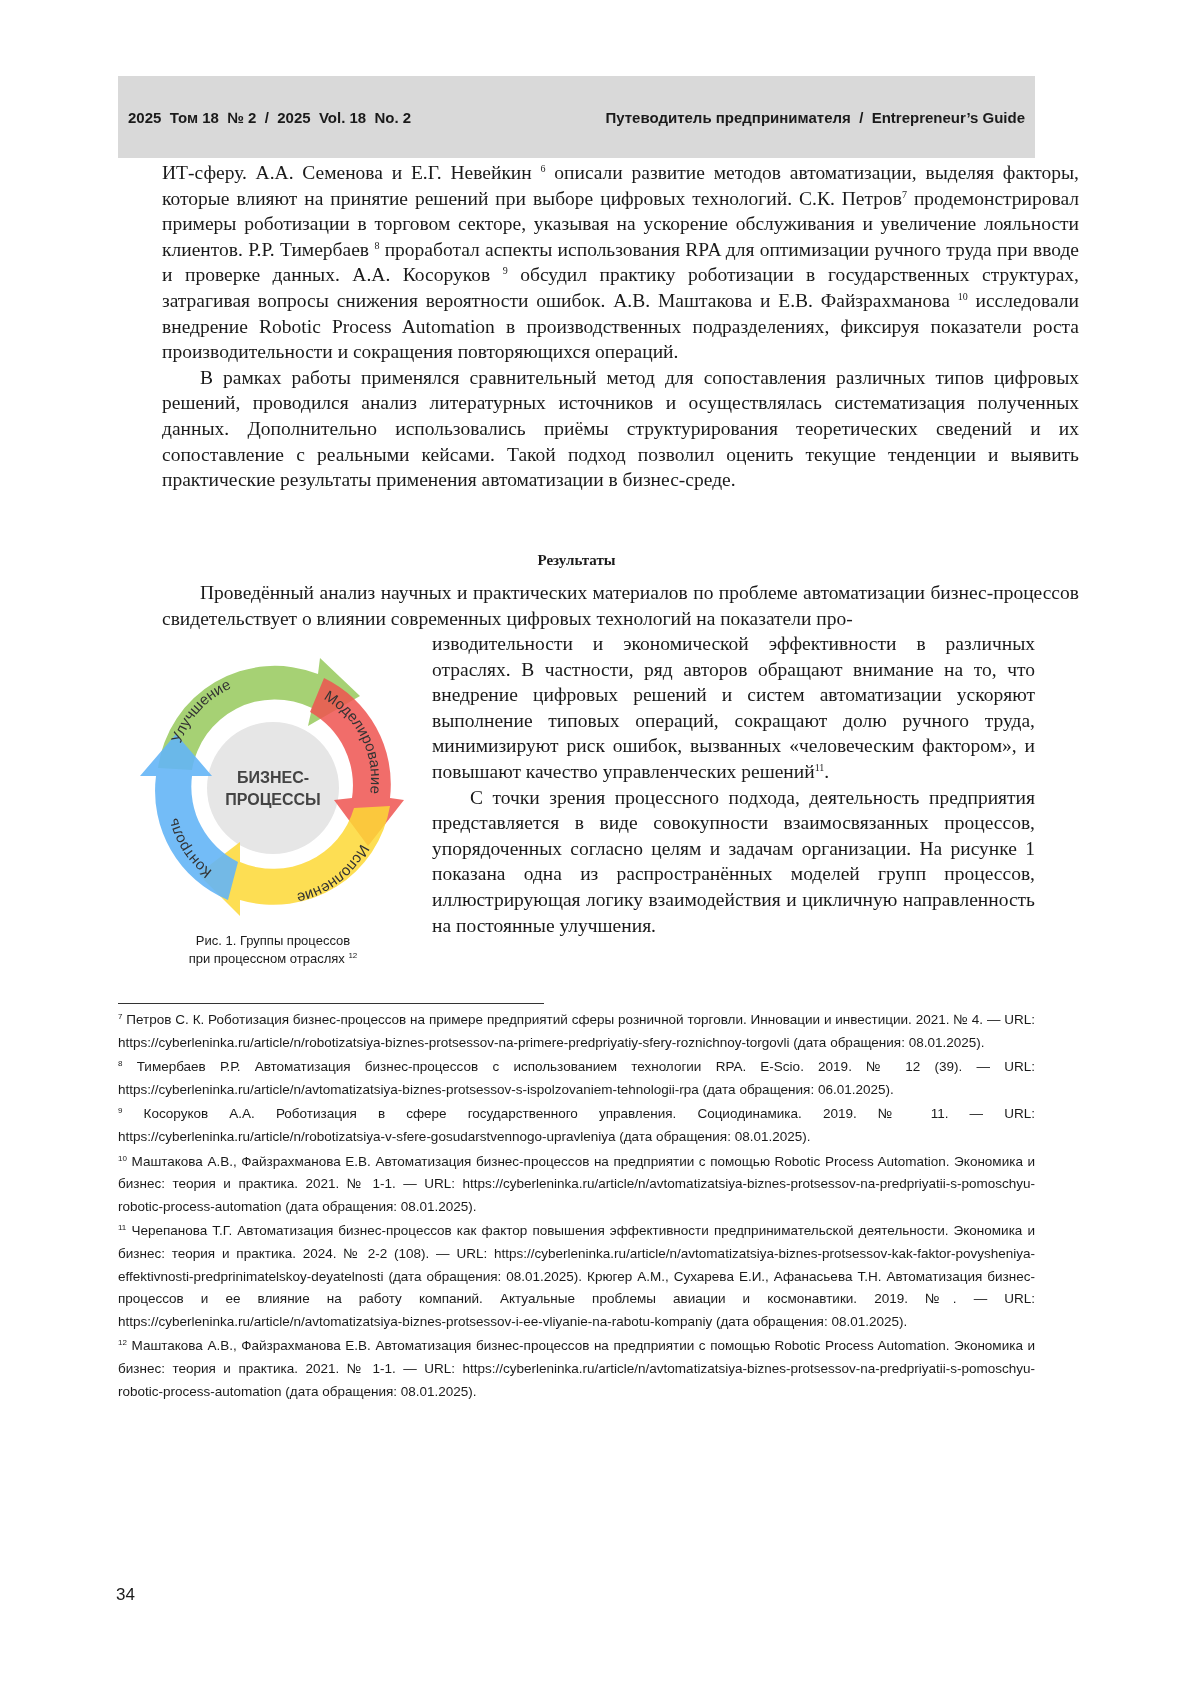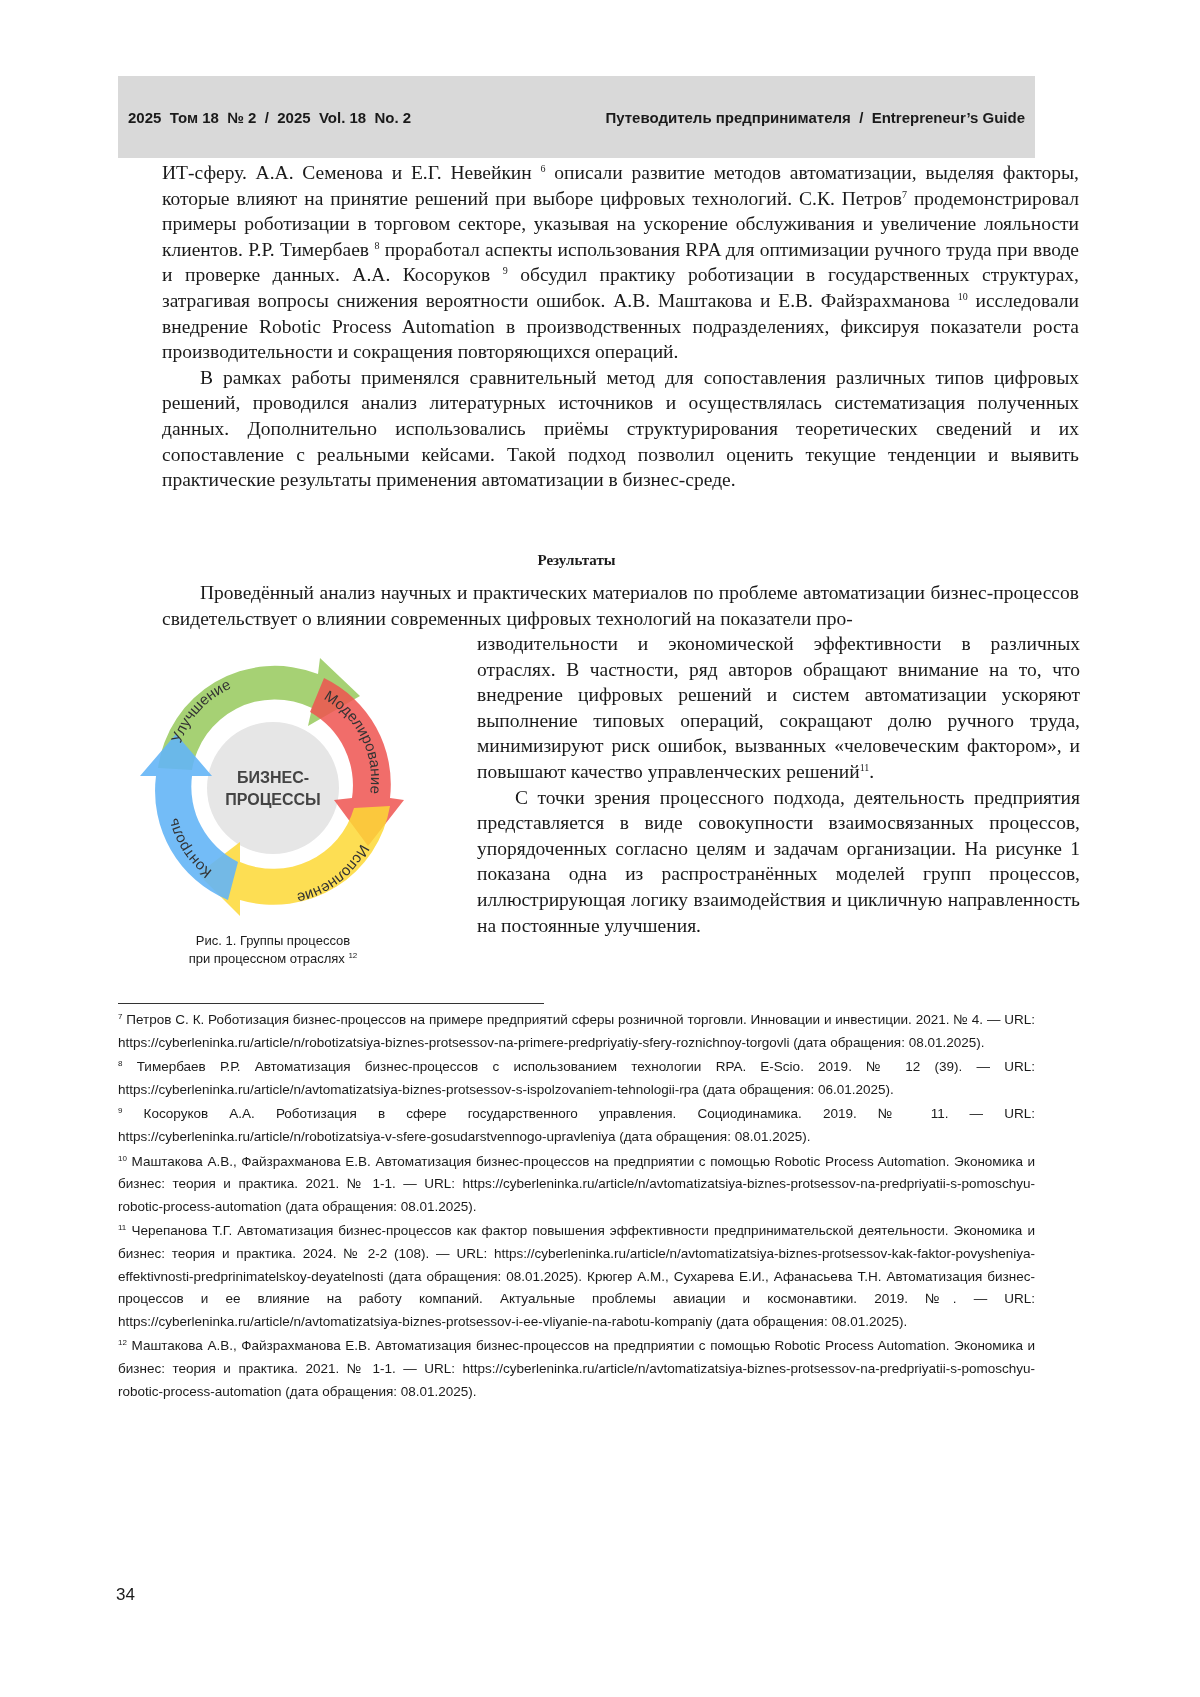--- a/index.html
+++ b/index.html
@@ -22,21 +22,20 @@
   sup { font-size: 10px; vertical-align: super; line-height: 0; }
   .section-title {
     position: absolute; left: 118px; width: 917px; top: 552px; text-align: center;
     font-family: Liberation Serif, serif; font-weight: bold; font-size: 15px; color: #1a1a1a;
   }
   .results-p1 { top: 580px; }
   .wrap-col {
     position: absolute; left: 432px; top: 631px; width: 603px;
     font-family: "Liberation Serif", serif; font-size: 19.5px; line-height: 25.6px; color: #1a1a1a;
     text-align: justify;
-    margin-left: 45px;
   }
   .wrap-col p { margin: 0; }
   .figure { position: absolute; left: 128px; top: 648px; width: 290px; height: 280px; }
   .fig-caption {
     position: absolute; left: 128px; top: 932px; width: 290px; text-align: center;
     font-family: "Liberation Sans", sans-serif; font-size: 13px; line-height: 18px; color: #1a1a1a;
   }
   .fig-caption sup { font-size: 8px; }
   .rule { position: absolute; left: 118px; top: 1003px; width: 426px; height: 0; border-top: 1.5px solid #333; }
   .footnotes {

